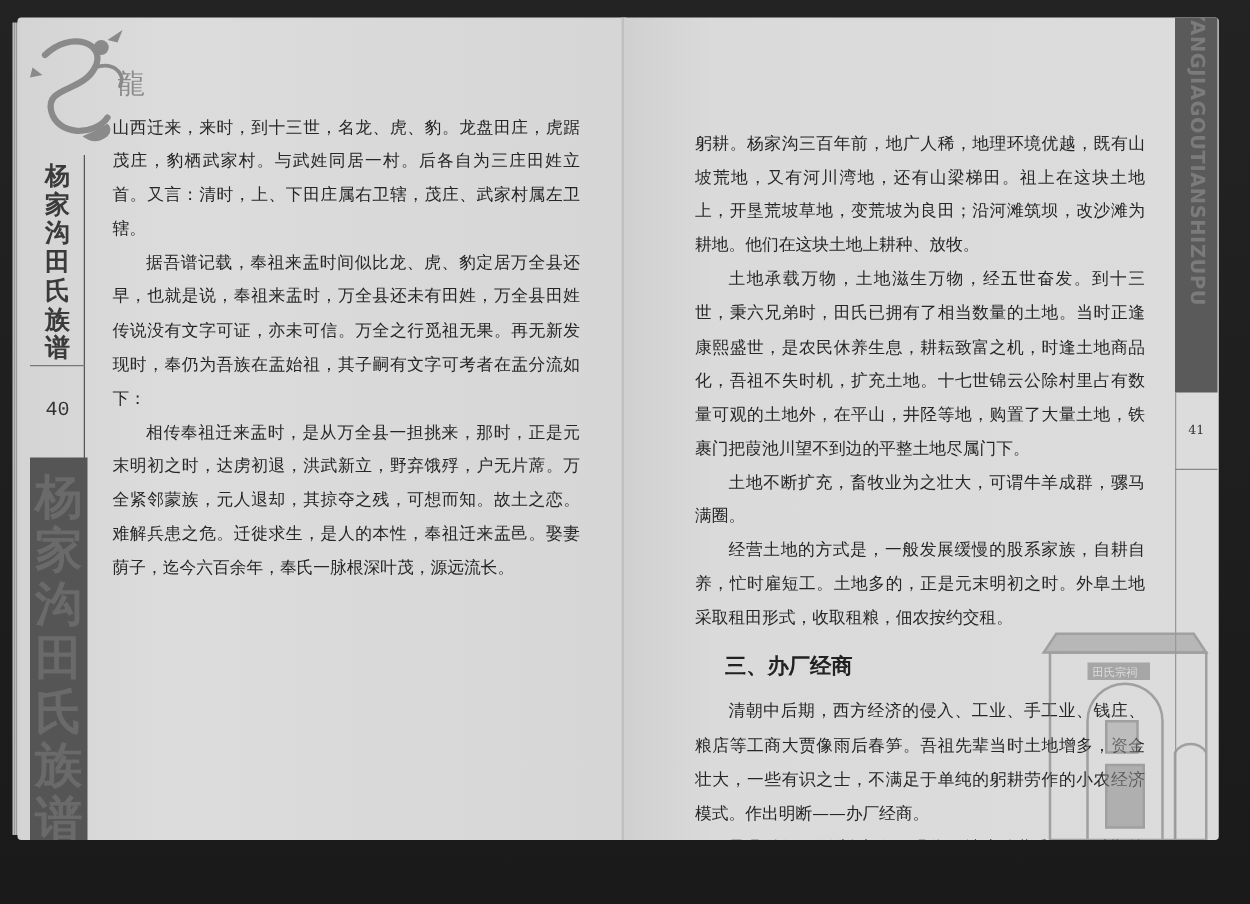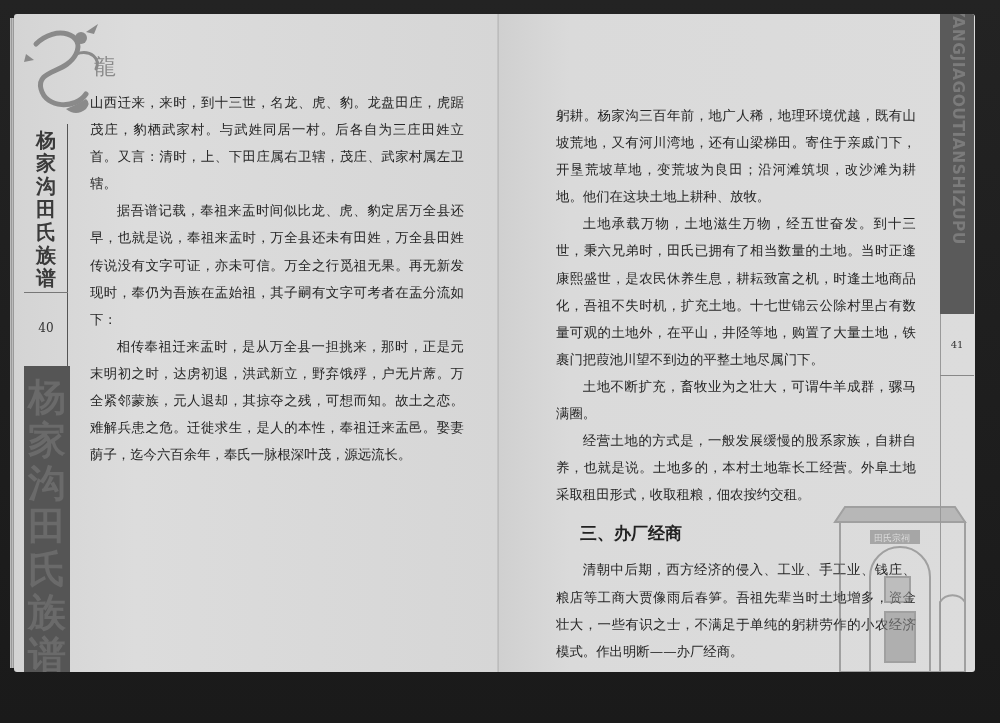--- a/index.html
+++ b/index.html
@@ -13,21 +13,21 @@
   .page-left { left: 14px; width: 485px; background: linear-gradient(90deg, #d4d4d4 0%, #dcdcdc 25%, #d6d6d6 100%); border-radius: 3px 0 0 3px; }
   .page-right { left: 499px; width: 476px; background: linear-gradient(90deg, #d0d0d0 0%, #dadada 15%, #dcdcdc 100%); border-radius: 0 3px 3px 0; }
   .gutter { position: absolute; left: 497px; top: 14px; width: 4px; height: 658px; background: linear-gradient(90deg, #c8c8c8, #b9b9b9, #c8c8c8); }
   .page-edge-left { position: absolute; left: 10px; top: 18px; width: 6px; height: 650px; background: repeating-linear-gradient(90deg, #bdbdbd 0 1px, #9a9a9a 1px 2px); }
 
   
   .side-left { position: absolute; left: 6px; top: 0; width: 48px; height: 658px; }
   .side-left .rule { position: absolute; left: 47px; top: 110px; width: 1px; height: 265px; background: #555; }
   .side-left .title-box { position: absolute; left: 4px; top: 115px; width: 44px; height: 160px; display: flex; flex-direction: column; align-items: center; }
   .side-left .title-box span { font-family: "DejaVu Sans", sans-serif; font-weight: bold; font-size: 20px; line-height: 23px; color: #3a3a3a; }
-  .side-left .num-box { position: absolute; left: 4px; top: 278px; width: 44px; height: 70px; border-top: 1px solid #777; display: flex; align-items: center; justify-content: center; font-size: 12px; color: #333; }
+  .side-left .num-box { position: absolute; left: 4px; top: 278px; width: 44px; height: 70px; border-top: 1px solid #777; display: flex; align-items: center; justify-content: center; font-size: 16px; color: #333; font-family: Liberation Mono, monospace; }
   .side-left .dark-band { position: absolute; left: 4px; top: 352px; width: 46px; height: 306px; background: #555555; display: flex; flex-direction: column; align-items: center; padding-top: 10px; }
   .side-left .dark-band span { font-family: "DejaVu Sans", sans-serif; font-weight: bold; font-size: 38px; line-height: 43px; color: #6a6a6a; }
 
   
   .dragon { position: absolute; left: 2px; top: 0; width: 110px; height: 110px; }
 
   
   .text { position: absolute; font-size: 13.4px; line-height: 27.1px; color: #262626; text-align: justify; }
   .text p { text-indent: 0; }
   .text p.indent { text-indent: 2em; }
@@ -93,24 +93,24 @@
     <p class="indent">据吾谱记载，奉祖来盂时间似比龙、虎、豹定居万全县还早，也就是说，奉祖来盂时，万全县还未有田姓，万全县田姓传说没有文字可证，亦未可信。万全之行觅祖无果。再无新发现时，奉仍为吾族在盂始祖，其子嗣有文字可考者在盂分流如下：</p>
     <p class="indent">相传奉祖迁来盂时，是从万全县一担挑来，那时，正是元末明初之时，达虏初退，洪武新立，野弃饿殍，户无片蓆。万全紧邻蒙族，元人退却，其掠夺之残，可想而知。故土之恋。难解兵患之危。迁徙求生，是人的本性，奉祖迁来盂邑。娶妻荫子，迄今六百余年，奉氏一脉根深叶茂，源远流长。</p>
 
   </div>
 </div>
 
 <div class="gutter"></div>
 
 <div class="page page-right">
   <div class="text right-text">
-    <p>躬耕。杨家沟三百年前，地广人稀，地理环境优越，既有山坡荒地，又有河川湾地，还有山梁梯田。寄住于亲戚门下，开垦荒坡草地，变荒坡为良田；沿河滩筑坝，改沙滩为耕地。他们在这块土地上耕种、放牧。</p>
+    <p>躬耕。杨家沟三百年前，地广人稀，地理环境优越，既有山坡荒地，又有河川湾地，还有山梁梯田。祖上在这块土地上，开垦荒坡草地，变荒坡为良田；沿河滩筑坝，改沙滩为耕地。他们在这块土地上耕种、放牧。</p>
     <p class="indent">土地承载万物，土地滋生万物，经五世奋发。到十三世，秉六兄弟时，田氏已拥有了相当数量的土地。当时正逢康熙盛世，是农民休养生息，耕耘致富之机，时逢土地商品化，吾祖不失时机，扩充土地。十七世锦云公除村里占有数量可观的土地外，在平山，井陉等地，购置了大量土地，铁裹门把葭池川望不到边的平整土地尽属门下。</p>
     <p class="indent">土地不断扩充，畜牧业为之壮大，可谓牛羊成群，骡马满圈。</p>
-    <p class="indent">经营土地的方式是，一般发展缓慢的股系家族，自耕自养，也就是说。土地多的，本村土地靠长工经营。外阜土地采取租田形式，收取租粮，佃农按约交租。</p>
+    <p class="indent">经营土地的方式是，一般发展缓慢的股系家族，自耕自养，忙时雇短工。土地多的，正是元末明初之时。外阜土地采取租田形式，收取租粮，佃农按约交租。</p>
     <div class="heading">三、办厂经商</div>
     <p class="indent">清朝中后期，西方经济的侵入、工业、手工业、钱庄、粮店等工商大贾像雨后春笋。吾祖先辈当时土地增多，资金壮大，一些有识之士，不满足于单纯的躬耕劳作的小农经济模式。作出明断——办厂经商。</p>
     <p class="indent">盂县的锄、锨制造始于明代，清中晚期和民国时期较盛。祖上与时俱进，在手工业生产上率先占领市场，清光绪年间，在村兴办锄业社，最富盛名者：“大兴成”、“福顺兴”、“恒生泰”、“庆生泰”、“庆恒泰”五家字号。后来又引进外资，以资产、地盘、技术投入控股，扩大经营市场，研创优质产品，当时主要生产大锄。产品有：“二舌”“四舌”、“二八绞”、“四尖子”等十多种规格型号。产品长期占领山西、山东、热河、绥远等地。1950 年，十八世尧庚祖以资方代表与政</p>
   </div>
 
   <svg class="building" viewBox="0 0 150 190">
     <g fill="none" stroke="#6f6f6f" stroke-width="2">
       <path d="M10 40 L140 40 L130 25 L20 25 Z" fill="#9a9a9a"></path>
       <rect x="15" y="40" width="125" height="150"></rect>
       <path d="M45 190 V95 A30 30 0 0 1 105 95 V190"></path>

